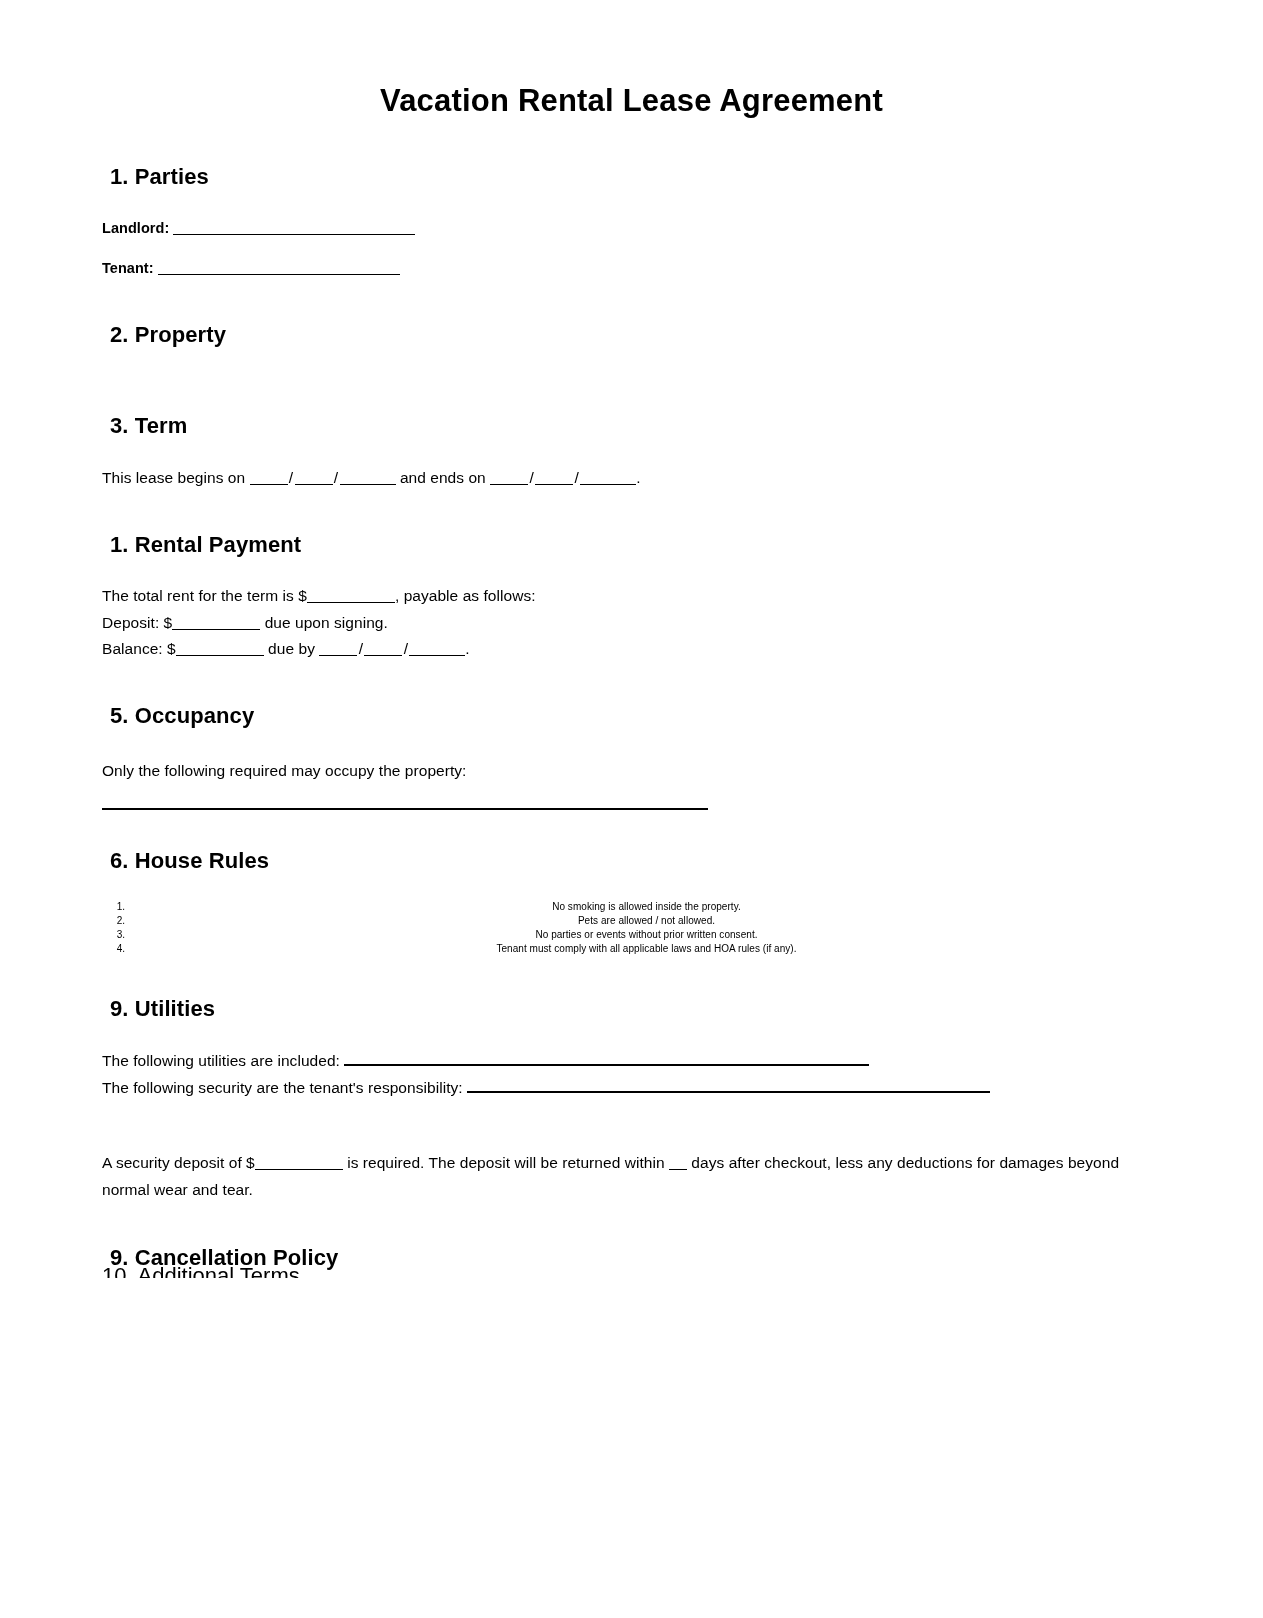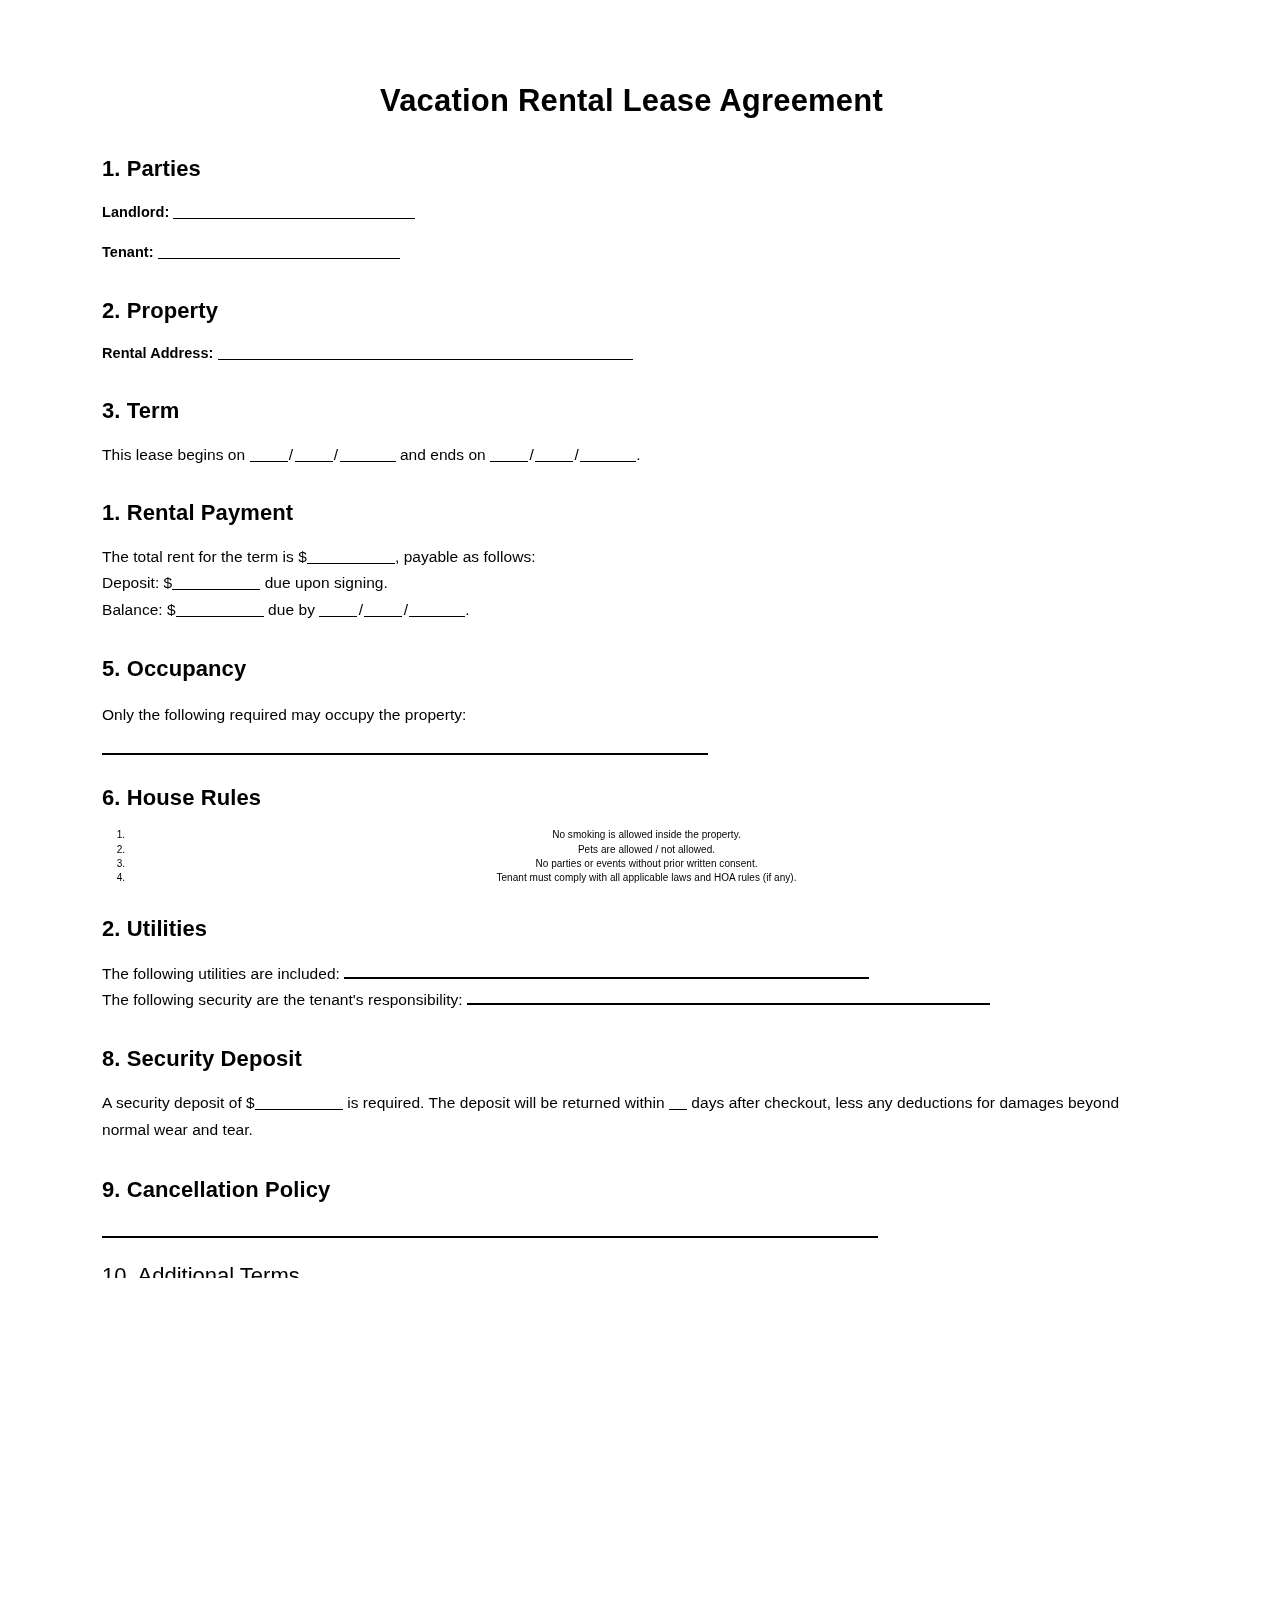--- a/index.html
+++ b/index.html
@@ -39,21 +39,21 @@
     margin: 0;
     padding-top: 82px;
     text-align: center;
     font-size: 31px;
     font-weight: bold;
     letter-spacing: 0.2px;
     line-height: 1.2;
   }
 
   h2.section-heading {
-    margin: 0;
+    margin: 8px;
     font-size: 22px;
     font-weight: bold;
     line-height: 1.25;
     letter-spacing: 0.1px;
   }
 
   
   .sp-h1 { height: 36px; }    
   .sp-after-head { height: 17px; }
 
@@ -170,24 +170,20 @@
 
     <p class="label-line">
       <span>Tenant:</span>
       <span class="blank blank-name"></span>
     </p>
 
     <div style="height:32px"></div>
     <h2 class="section-heading">2. Property</h2>
     <div class="sp-after-head"></div>
 
-    <p class="label-line">
-      <span>Rental Address:</span>
-      <span class="blank blank-addr"></span>
-    </p>
 
     <div style="height:31px"></div>
     <h2 class="section-heading">3. Term</h2>
     <div class="sp-after-head"></div>
 
     <p class="body-line">
       <span>This lease begins on</span>
       <span class="date-blank"><span class="date-seg s1"></span><span class="date-slash">/</span><span class="date-seg s2"></span><span class="date-slash">/</span><span class="date-seg s3"></span></span>
       <span>and ends on</span>
       <span class="date-blank"><span class="date-seg s1"></span><span class="date-slash">/</span><span class="date-seg s2"></span><span class="date-slash">/</span><span class="date-seg s3"></span></span><span>.</span>
@@ -232,35 +228,34 @@
       </li>
       <li>
         <span>No parties or events without prior written consent.</span>
       </li>
       <li>
         <span>Tenant must comply with all applicable laws and HOA rules (if any).</span>
       </li>
     </ol>
 
     <div style="height:30px"></div>
-    <h2 class="section-heading">2. Utilities</h2>
+    <h2 class="section-heading">9. Utilities</h2>
     <div style="height:18px"></div>
 
     <p class="body-line">
       <span>The following utilities are included:</span>
       <span class="rule-inline rule-util-a"></span>
     </p>
 
     <p class="body-line">
       <span>The following security are the tenant's responsibility:</span>
       <span class="rule-inline rule-util-b"></span>
     </p>
 
     <div style="height:31px"></div>
-    <h2 class="section-heading">8. Security Deposit</h2>
     <div style="height:18px"></div>
 
     <p class="body-para">
       <span>A security deposit of $</span><span class="blank blank-md"></span>
       <span>is required. The deposit will be returned within</span>
       <span class="blank blank-xs"></span>
       <span>days after checkout, less any deductions for damages beyond</span>
       <span>normal wear and tear.</span>
     </p>
 

